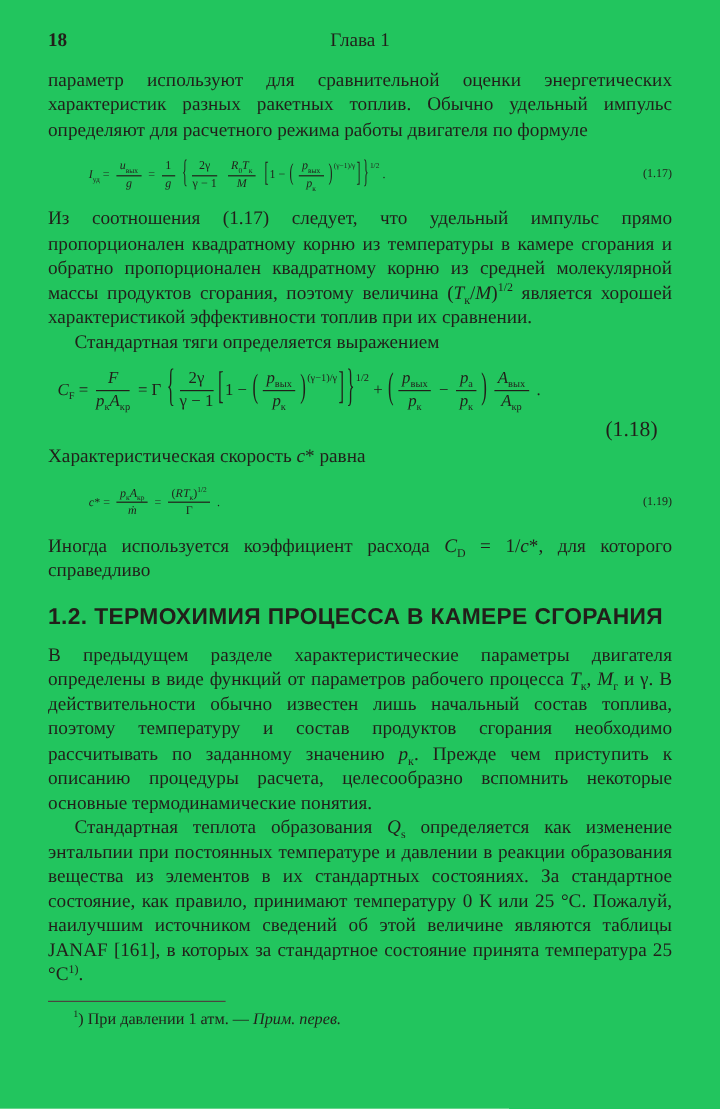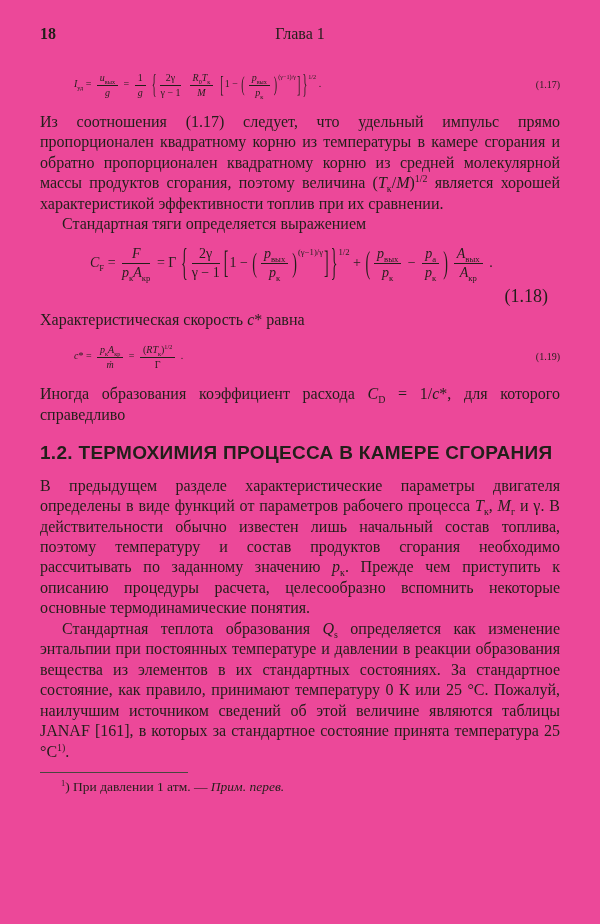--- a/index.html
+++ b/index.html
@@ -6,21 +6,21 @@
   body {
     width: 600px; height: 924px;
     background: #f7f5ef;
     font-family: "Liberation Serif", "DejaVu Serif", serif;
   }
   .page {
     box-sizing: border-box;
     width: 600px; height: 924px;
     overflow: hidden;
     padding: 24px 40px 16px;
-    background: #ec4899;
+    background: #22c55e;
     font-size: 16px;
     line-height: 1.28;
     color: #221f1a;
   }
   .page-header { position: relative; height: 20px; margin-bottom: 14px; }
   .page-number { position: absolute; left: 0; top: 0; font-weight: bold; }
   .chapter-title { position: absolute; left: 0; right: 0; text-align: center; }
 
   .para { margin: 0; text-align: justify; }
   .para.indent { text-indent: 22px; }
@@ -36,21 +36,21 @@
     min-height: 54px;
     padding-left: 34px; padding-right: 54px;
     font-size: 10px;
   }
   .equation .formula { display: inline-block; white-space: nowrap; }
   .equation .eqno {
     position: absolute; right: 0; top: 50%;
     transform: translateY(-50%);
   }
   .equation.simple { min-height: 32px; }
-  .eq18 { padding-left: 8px; padding-right: 0; font-size: 14px; min-height: 58px; margin-left: 42px; }
+  .eq18 { padding-left: 8px; padding-right: 0; font-size: 14px; min-height: 58px; }
   .eqno-line { text-align: right; margin: -8px 12px 2px; font-size: 18px; }
 
   .frac {
     display: inline-block; vertical-align: middle;
     text-align: center; margin: 0 3px; line-height: 1.15;
   }
   .frac .num { display: block; border-bottom: 1px solid #221f1a; padding: 0 3px 1px; }
   .frac .den { display: block; padding-top: 1px; }
 
   .big {
@@ -74,20 +74,21 @@
 </head>
 <body>
 
 <div class="page">
 
   <div class="page-header">
     <span class="page-number">18</span>
     <span class="chapter-title">Глава 1</span>
   </div>
 
+  <p class="para">параметр используют для сравнительной оценки энергетических характеристик разных ракетных топлив. Обычно удельный импульс определяют для расчетного режима работы двигателя по формуле</p>
 
   <div class="equation">
     <span class="formula"><span class="var">I</span><sub>уд</sub><span> = </span><span class="frac"><span class="num"><span class="var">u</span><sub>вых</sub></span><span class="den"><span class="var">g</span></span></span><span> = </span><span class="frac"><span class="num"><span>1</span></span><span class="den"><span class="var">g</span></span></span><span style="display: inline-block; width: 2px;"></span><span class="big" style="transform: scaleY(2.7);">{</span><span class="frac"><span class="num"><span>2γ</span></span><span class="den"><span>γ − 1</span></span></span><span style="display: inline-block; width: 3px;"></span><span class="frac"><span class="num"><span class="var">R</span><sub>0</sub><span class="var">T</span><sub>к</sub></span><span class="den"><span class="var">M</span></span></span><span style="display: inline-block; width: 3px;"></span><span class="big" style="transform: scaleY(2.3);">[</span><span>1 − </span><span class="big" style="transform: scaleY(2);">(</span><span class="frac"><span class="num"><span class="var">p</span><sub>вых</sub></span><span class="den"><span class="var">p</span><sub>к</sub></span></span><span class="big" style="transform: scaleY(2);">)</span><sup class="hi">(γ−1)/γ</sup><span class="big" style="transform: scaleY(2.3);">]</span><span class="big" style="transform: scaleY(2.7);">}</span><sup class="hi">1/2</sup><span> .</span></span>
     <span class="eqno">(1.17)</span>
   </div>
 
   <p class="para"><span>Из соотношения (1.17) следует, что удельный импульс прямо пропорционален квадратному корню из температуры в камере сгорания и обратно пропорционален квадратному корню из средней молекулярной массы продуктов сгорания, поэтому величина (</span><span class="var">T</span><sub>к</sub><span>/</span><span class="var">M</span><span>)</span><sup>1/2</sup><span> является хорошей характеристикой эффективности топлив при их сравнении.</span></p>
 
   <p class="para indent"><span>Стандартная тяги определяется выражением</span></p>
 
@@ -96,21 +97,21 @@
   </div>
   <div class="eqno-line">(1.18)</div>
 
   <p class="para"><span>Характеристическая скорость </span><span class="var">c</span><span>* равна</span></p>
 
   <div class="equation">
     <span class="formula"><span class="var">c</span><span>* = </span><span class="frac"><span class="num"><span class="var">p</span><sub>к</sub><span class="var">A</span><sub>кр</sub></span><span class="den"><span class="var">ṁ</span></span></span><span> = </span><span class="frac"><span class="num"><span>(</span><span class="var">RT</span><sub>к</sub><span>)</span><sup>1/2</sup></span><span class="den"><span>Γ</span></span></span><span> .</span></span>
     <span class="eqno">(1.19)</span>
   </div>
 
-  <p class="para"><span>Иногда образования коэффициент расхода </span><span class="var">C</span><sub>D</sub><span> = 1/</span><span class="var">c</span><span>*, для которого справедливо</span></p>
+  <p class="para"><span>Иногда используется коэффициент расхода </span><span class="var">C</span><sub>D</sub><span> = 1/</span><span class="var">c</span><span>*, для которого справедливо</span></p>
 
 
   <h2 class="section-heading">1.2. ТЕРМОХИМИЯ ПРОЦЕССА В КАМЕРЕ СГОРАНИЯ</h2>
 
   <p class="para"><span>В предыдущем разделе характеристические параметры двигателя определены в виде функций от параметров рабочего процесса </span><span class="var">T</span><sub>к</sub><span>, </span><span class="var">M</span><sub>г</sub><span> и γ. В действительности обычно известен лишь начальный состав топлива, поэтому температуру и состав продуктов сгорания необходимо рассчитывать по заданному значению </span><span class="var">p</span><sub>к</sub><span>. Прежде чем приступить к описанию процедуры расчета, целесообразно вспомнить некоторые основные термодинамические понятия.</span></p>
 
   <p class="para indent"><span>Стандартная теплота образования </span><span class="var">Q</span><sub>s</sub><span> определяется как изменение энтальпии при постоянных температуре и давлении в реакции образования вещества из элементов в их стандартных состояниях. За стандартное состояние, как правило, принимают температуру 0 К или 25 °С. Пожалуй, наилучшим источником сведений об этой величине являются таблицы JANAF [161], в которых за стандартное состояние принята температура 25 °С</span><sup>1)</sup><span>.</span></p>
 
   <div class="footnote">
     <div class="footnote-rule"></div>

